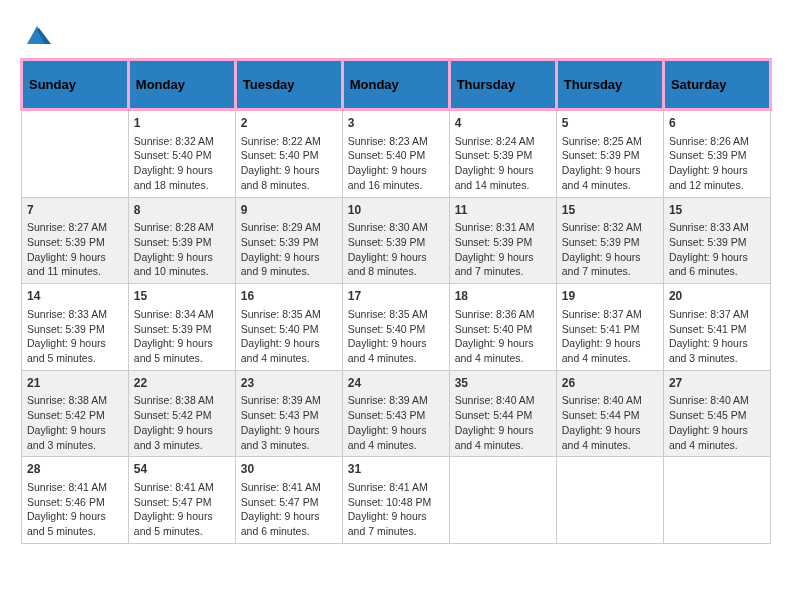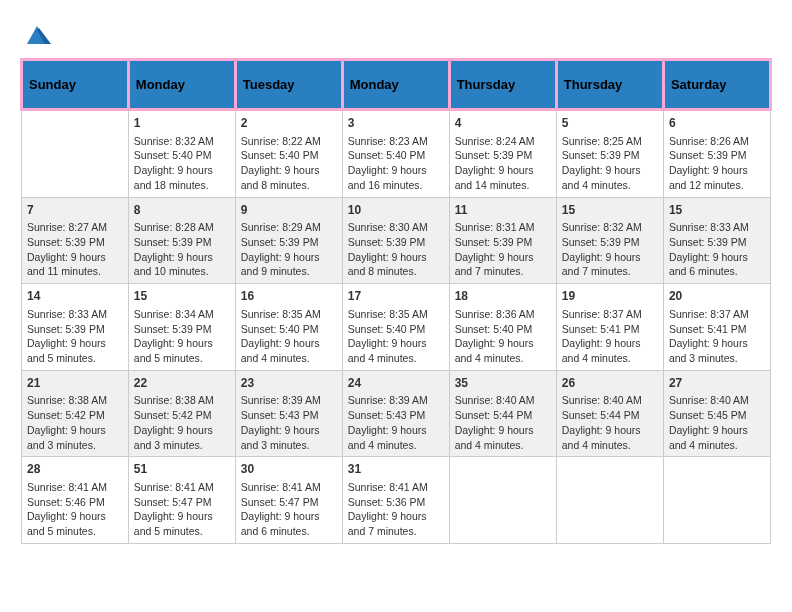--- a/index.html
+++ b/index.html
@@ -155,21 +155,21 @@
         <td><span class="day-num">21</span><span>Sunrise: 8:38 AM</span><br><span>Sunset: 5:42 PM</span><br><span>Daylight: 9 hours and 3 minutes.</span></td>
         <td><span class="day-num">22</span><span>Sunrise: 8:38 AM</span><br><span>Sunset: 5:42 PM</span><br><span>Daylight: 9 hours and 3 minutes.</span></td>
         <td><span class="day-num">23</span><span>Sunrise: 8:39 AM</span><br><span>Sunset: 5:43 PM</span><br><span>Daylight: 9 hours and 3 minutes.</span></td>
         <td><span class="day-num">24</span><span>Sunrise: 8:39 AM</span><br><span>Sunset: 5:43 PM</span><br><span>Daylight: 9 hours and 4 minutes.</span></td>
         <td><span class="day-num">35</span><span>Sunrise: 8:40 AM</span><br><span>Sunset: 5:44 PM</span><br><span>Daylight: 9 hours and 4 minutes.</span></td>
         <td><span class="day-num">26</span><span>Sunrise: 8:40 AM</span><br><span>Sunset: 5:44 PM</span><br><span>Daylight: 9 hours and 4 minutes.</span></td>
         <td><span class="day-num">27</span><span>Sunrise: 8:40 AM</span><br><span>Sunset: 5:45 PM</span><br><span>Daylight: 9 hours and 4 minutes.</span></td>
       </tr>
       <tr class="row-white">
         <td><span class="day-num">28</span><span>Sunrise: 8:41 AM</span><br><span>Sunset: 5:46 PM</span><br><span>Daylight: 9 hours and 5 minutes.</span></td>
-        <td><span class="day-num">51</span><span>Sunrise: 8:41 AM</span><br><span>Sunset: 5:47 PM</span><br><span>Daylight: 9 hours and 5 minutes.</span></td>
+        <td><span class="day-num">54</span><span>Sunrise: 8:41 AM</span><br><span>Sunset: 5:47 PM</span><br><span>Daylight: 9 hours and 5 minutes.</span></td>
         <td><span class="day-num">30</span><span>Sunrise: 8:41 AM</span><br><span>Sunset: 5:47 PM</span><br><span>Daylight: 9 hours and 6 minutes.</span></td>
-        <td><span class="day-num">31</span><span>Sunrise: 8:41 AM</span><br><span>Sunset: 5:36 PM</span><br><span>Daylight: 9 hours and 7 minutes.</span></td>
+        <td><span class="day-num">31</span><span>Sunrise: 8:41 AM</span><br><span>Sunset: 10:48 PM</span><br><span>Daylight: 9 hours and 7 minutes.</span></td>
         <td class="empty"></td>
         <td class="empty"></td>
         <td class="empty"></td>
       </tr>
     </tbody>
 </table>
 
 </body></html>

